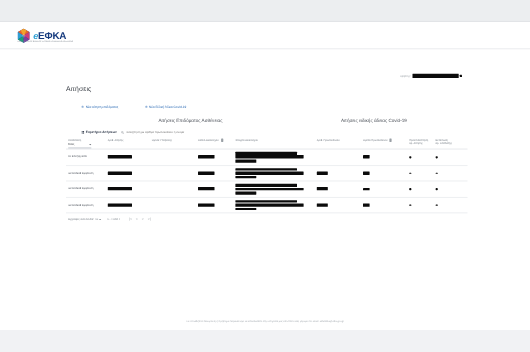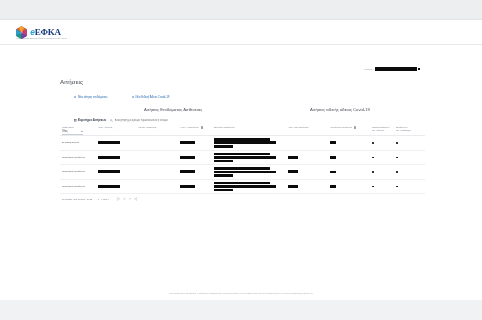--- a/index.html
+++ b/index.html
@@ -26,21 +26,21 @@
   
   .site-header {
     position:absolute; left:0; top:0; width:482px; height:25px;
     background:#ffffff; border-bottom:1px solid #e6e8eb;
   }
   .logo-wrap { position:absolute; left:14px; top:5px; display:flex; align-items:center; gap:1.2px; }
   .logo-mark { width:15px; height:15px; position:relative; }
   .logo-mark svg { display:block; width:15px; height:15px; }
   .logo-text { font-size:9px; font-weight:bold; letter-spacing:-0.2px; line-height:1; display:flex; align-items:baseline; }
   .logo-e { color:#2e9fd4; font-style:italic; font-size:8.4px; }
-  .logo-efka { color:#14397d; font-size:9px;font-family:Liberation Serif, serif; }
+  .logo-efka { color:#14397d; font-size:9px; }
   .logo-sub { position:absolute; left:16px; top:18px; font-size:1.6px; color:#8a9199; letter-spacing:0.08px; white-space:nowrap; }
 
   
   .body-zone { position:absolute; left:0; top:25px; width:482px; height:255px; background:#ffffff; }
 
   
   .container { position:absolute; left:60px; top:0px; width:365px; }
 
   .page-title { margin-top:33px; font-size:6.2px; color:#3c4148; font-weight:400; letter-spacing:0.1px; }
 

